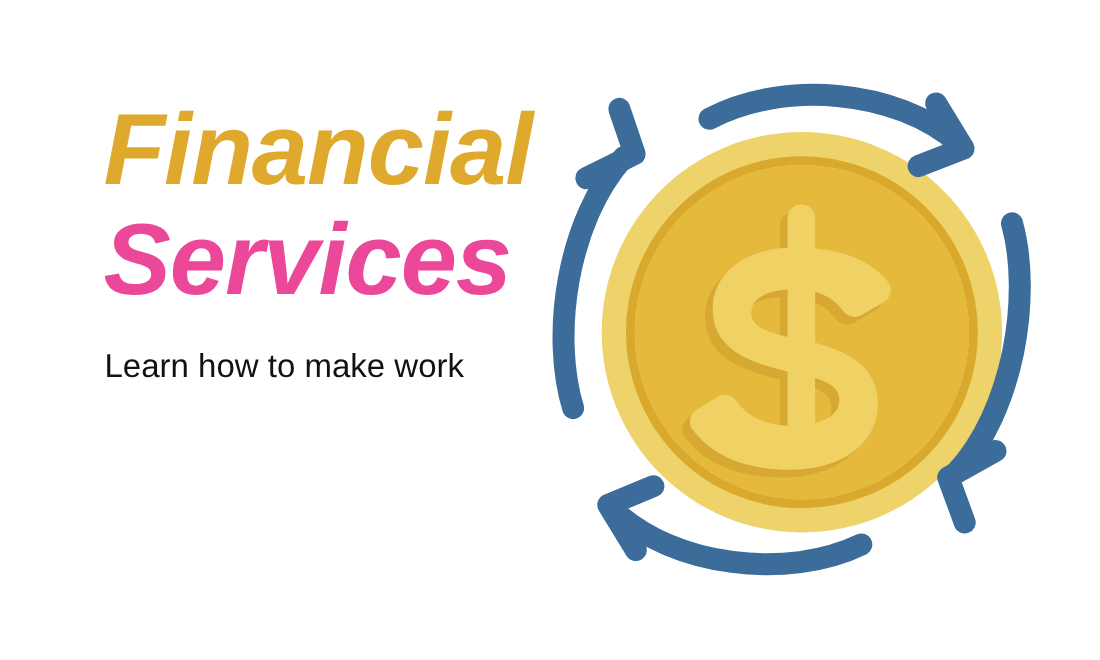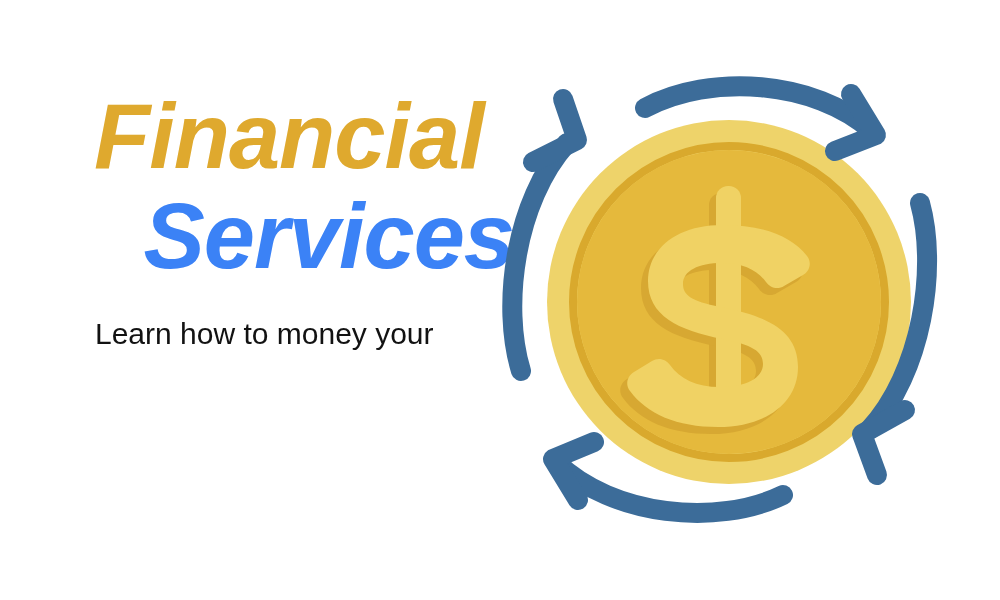--- a/index.html
+++ b/index.html
@@ -30,21 +30,21 @@
     margin: 0;
     font-family: "Liberation Sans", sans-serif;
     font-weight: bold;
     font-style: italic;
     font-size: 92px;
     line-height: 100px;
     letter-spacing: -1px;
     white-space: nowrap;
   }
   .headline-line1 { color: #dfa92e; }
-  .headline-line2 { color: #3b82f6; text-align: right; }
+  .headline-line2 { color: #ec4899; }
 
   #subtitle {
     position: absolute;
     left: 95px;
     top: 313px;
     width: 400px;
     margin: 0;
     font-family: "Liberation Sans", sans-serif;
     font-weight: normal;
     font-style: normal;
@@ -68,21 +68,21 @@
 <body>
 
 <div id="banner">
 
   <div id="text-block">
     <h1 class="headline headline-line1">Financial</h1>
     <h1 class="headline headline-line2">Services</h1>
   </div>
 
   <p id="subtitle">
-    <span class="sub-line">Learn how to money your</span>
+    <span class="sub-line">Learn how to make work</span>
   </p>
 
   <div id="coin-illustration">
     <svg width="470" height="480" viewBox="0 0 470 480" xmlns="http://www.w3.org/2000/svg">
 
       <g>
 
         <circle cx="234" cy="247" r="182" fill="#eed36a"></circle>
 
         <circle cx="234" cy="247" r="156" fill="none" stroke="#d9a92d" stroke-width="8"></circle>

